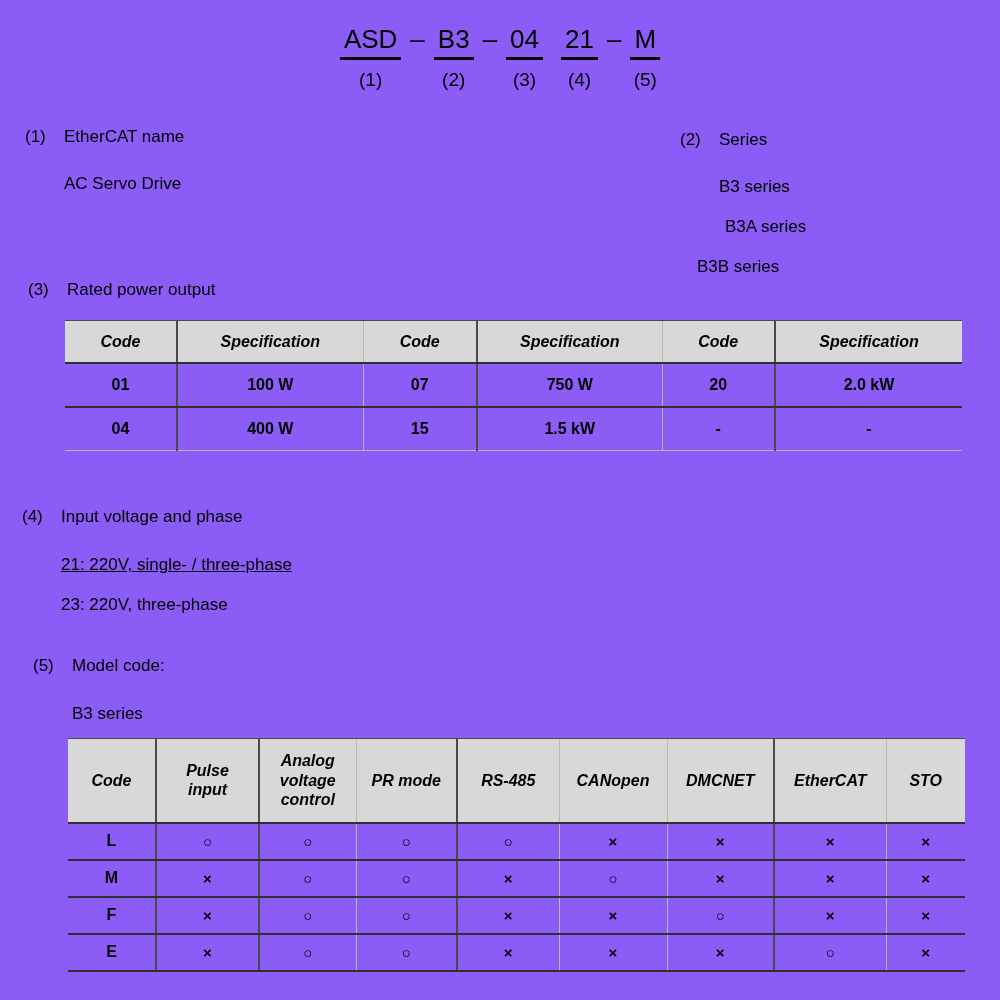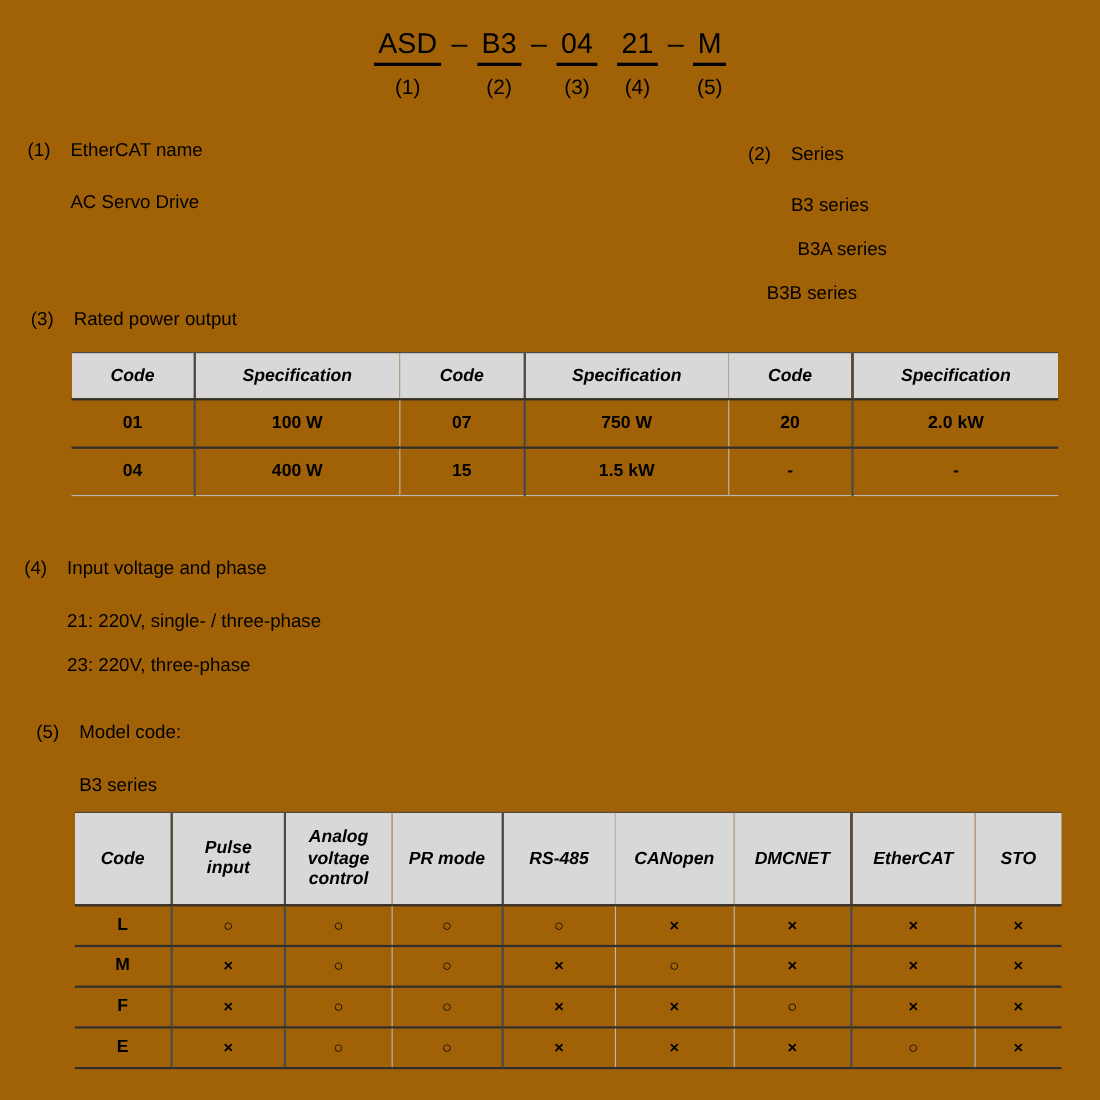--- a/index.html
+++ b/index.html
@@ -1,18 +1,18 @@
 <!DOCTYPE html>
 <html><head>
 <meta charset="utf-8">
 <style>
   * { margin:0; padding:0; box-sizing:border-box; }
   html,body { background:#ffffff; }
   .page {
-    position:relative; width:1000px; height:1000px; background:#a16207;
+    position:relative; width:1000px; height:1000px; background:#8b5cf6;
     font-family:"Liberation Sans","DejaVu Sans",sans-serif; color:#000;
     overflow:hidden;
   }
   
   .model-area {
     position:absolute; left:0; top:24px; width:1000px;
     display:flex; justify-content:center; align-items:flex-start;
   }
   .seg { display:flex; flex-direction:column; align-items:center; }
   .seg-text {
@@ -132,21 +132,21 @@
         <td class="bl-light">-</td>
         <td class="bl-dark">-</td>
       </tr>
     </tbody>
   </table>
 
   <div class="line sec-head" style="left:22px; top:506px;">
     <span class="sec-num">(4)</span>
     <span>Input voltage and phase</span>
   </div>
-  <div class="line" style="left:61px; top:554px;">21: 220V, single- / three-phase</div>
+  <div class="line" style="left:61px; top:554px;text-decoration:underline;">21: 220V, single- / three-phase</div>
   <div class="line" style="left:61px; top:594px;">23: 220V, three-phase</div>
 
   <div class="line sec-head" style="left:33px; top:655px;">
     <span class="sec-num">(5)</span>
     <span>Model code:</span>
   </div>
   <div class="line" style="left:72px; top:703px;">B3 series</div>
 
   <table class="t2">
     <colgroup>

